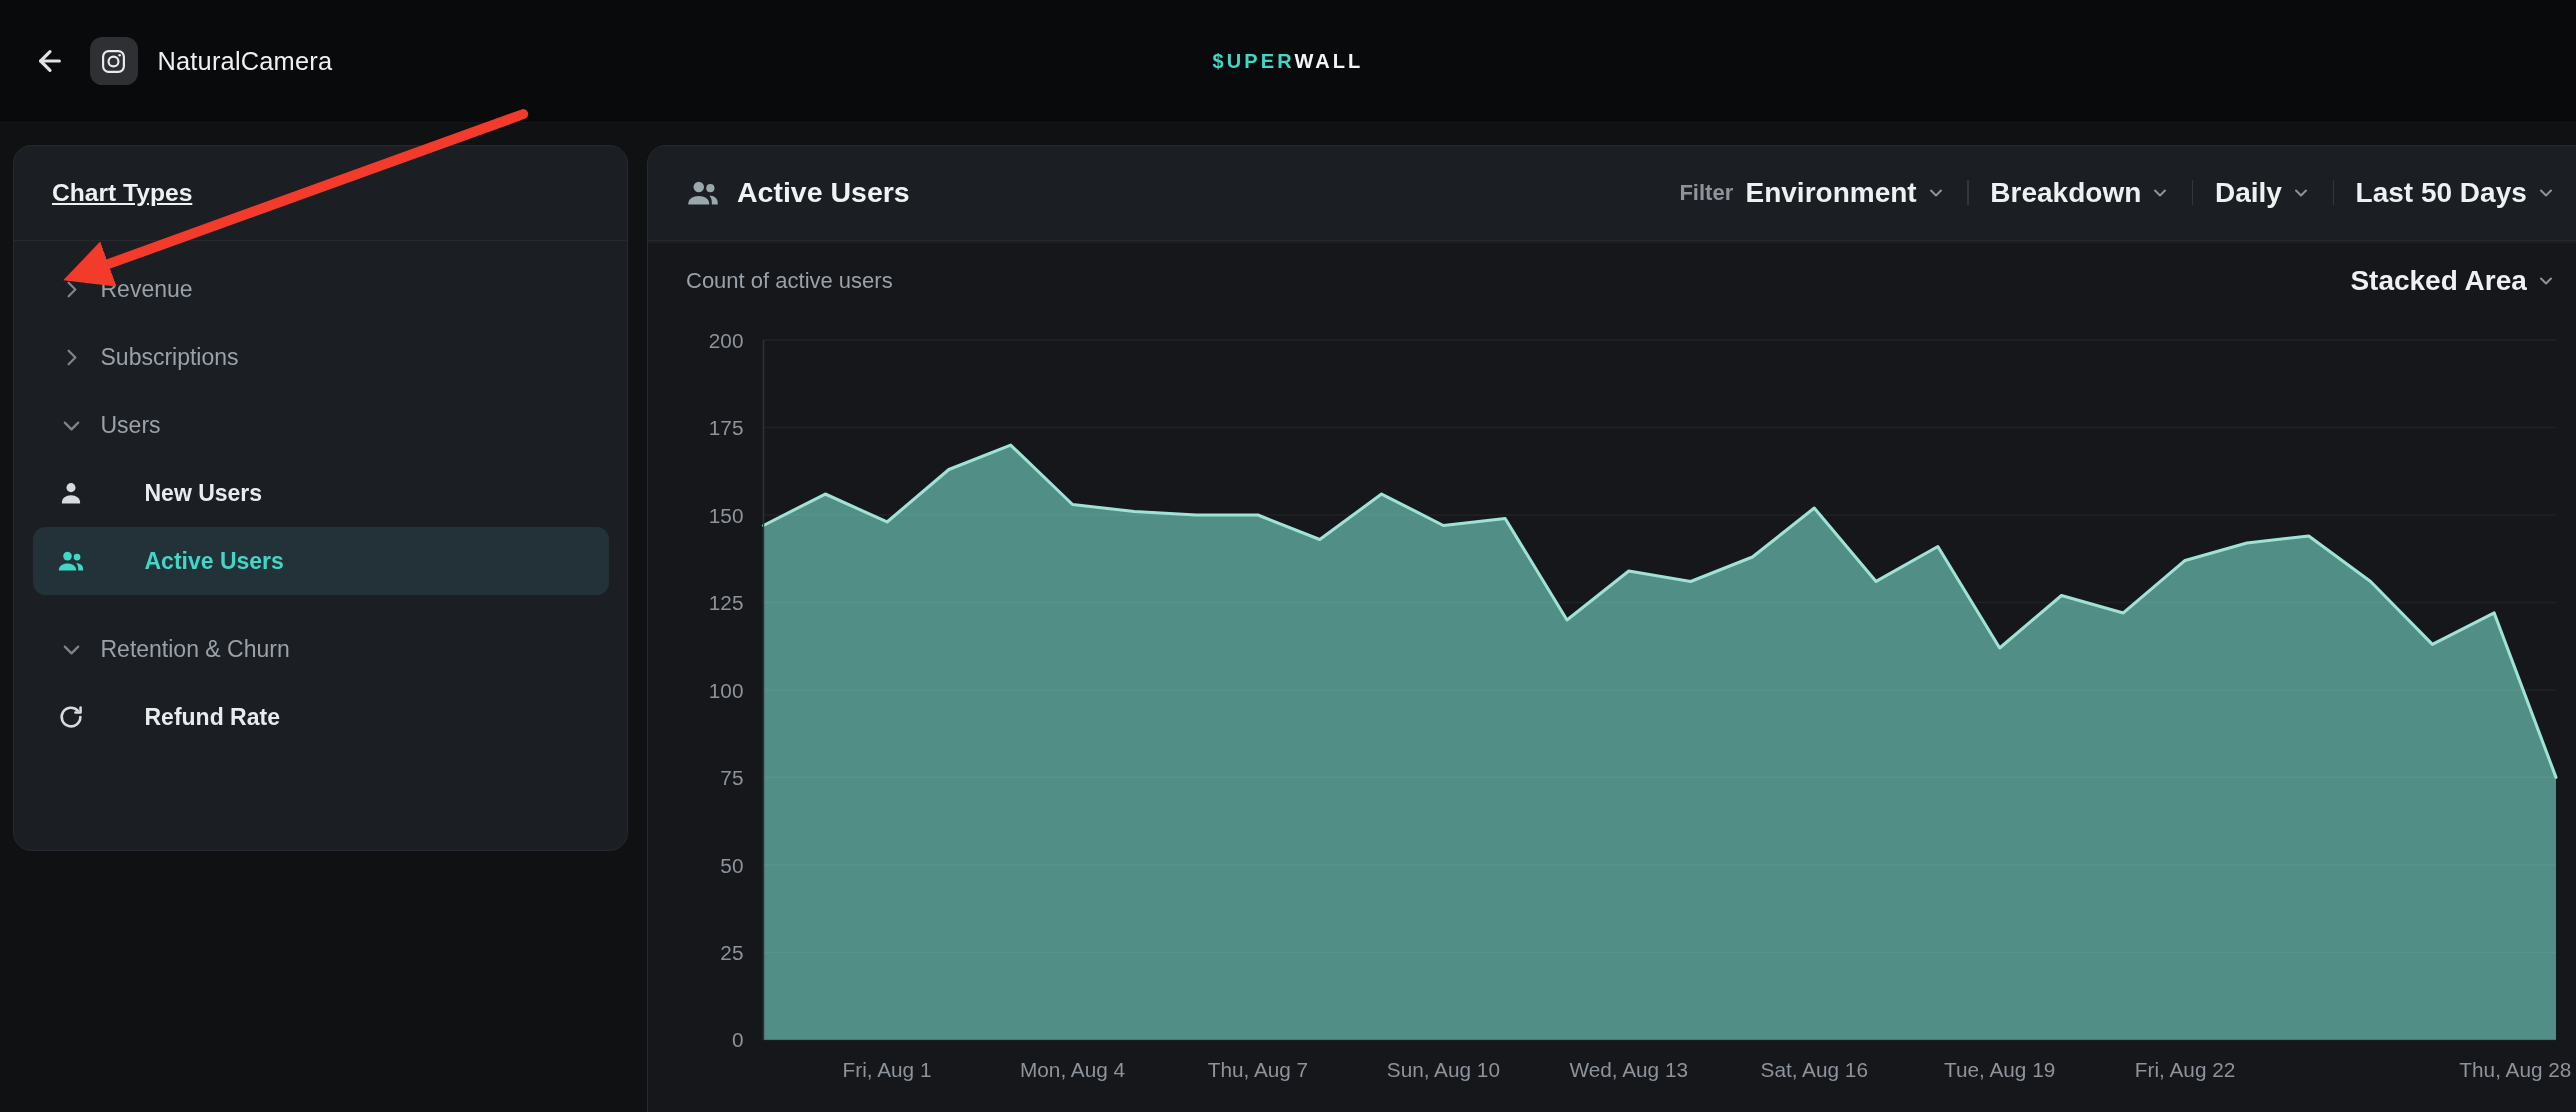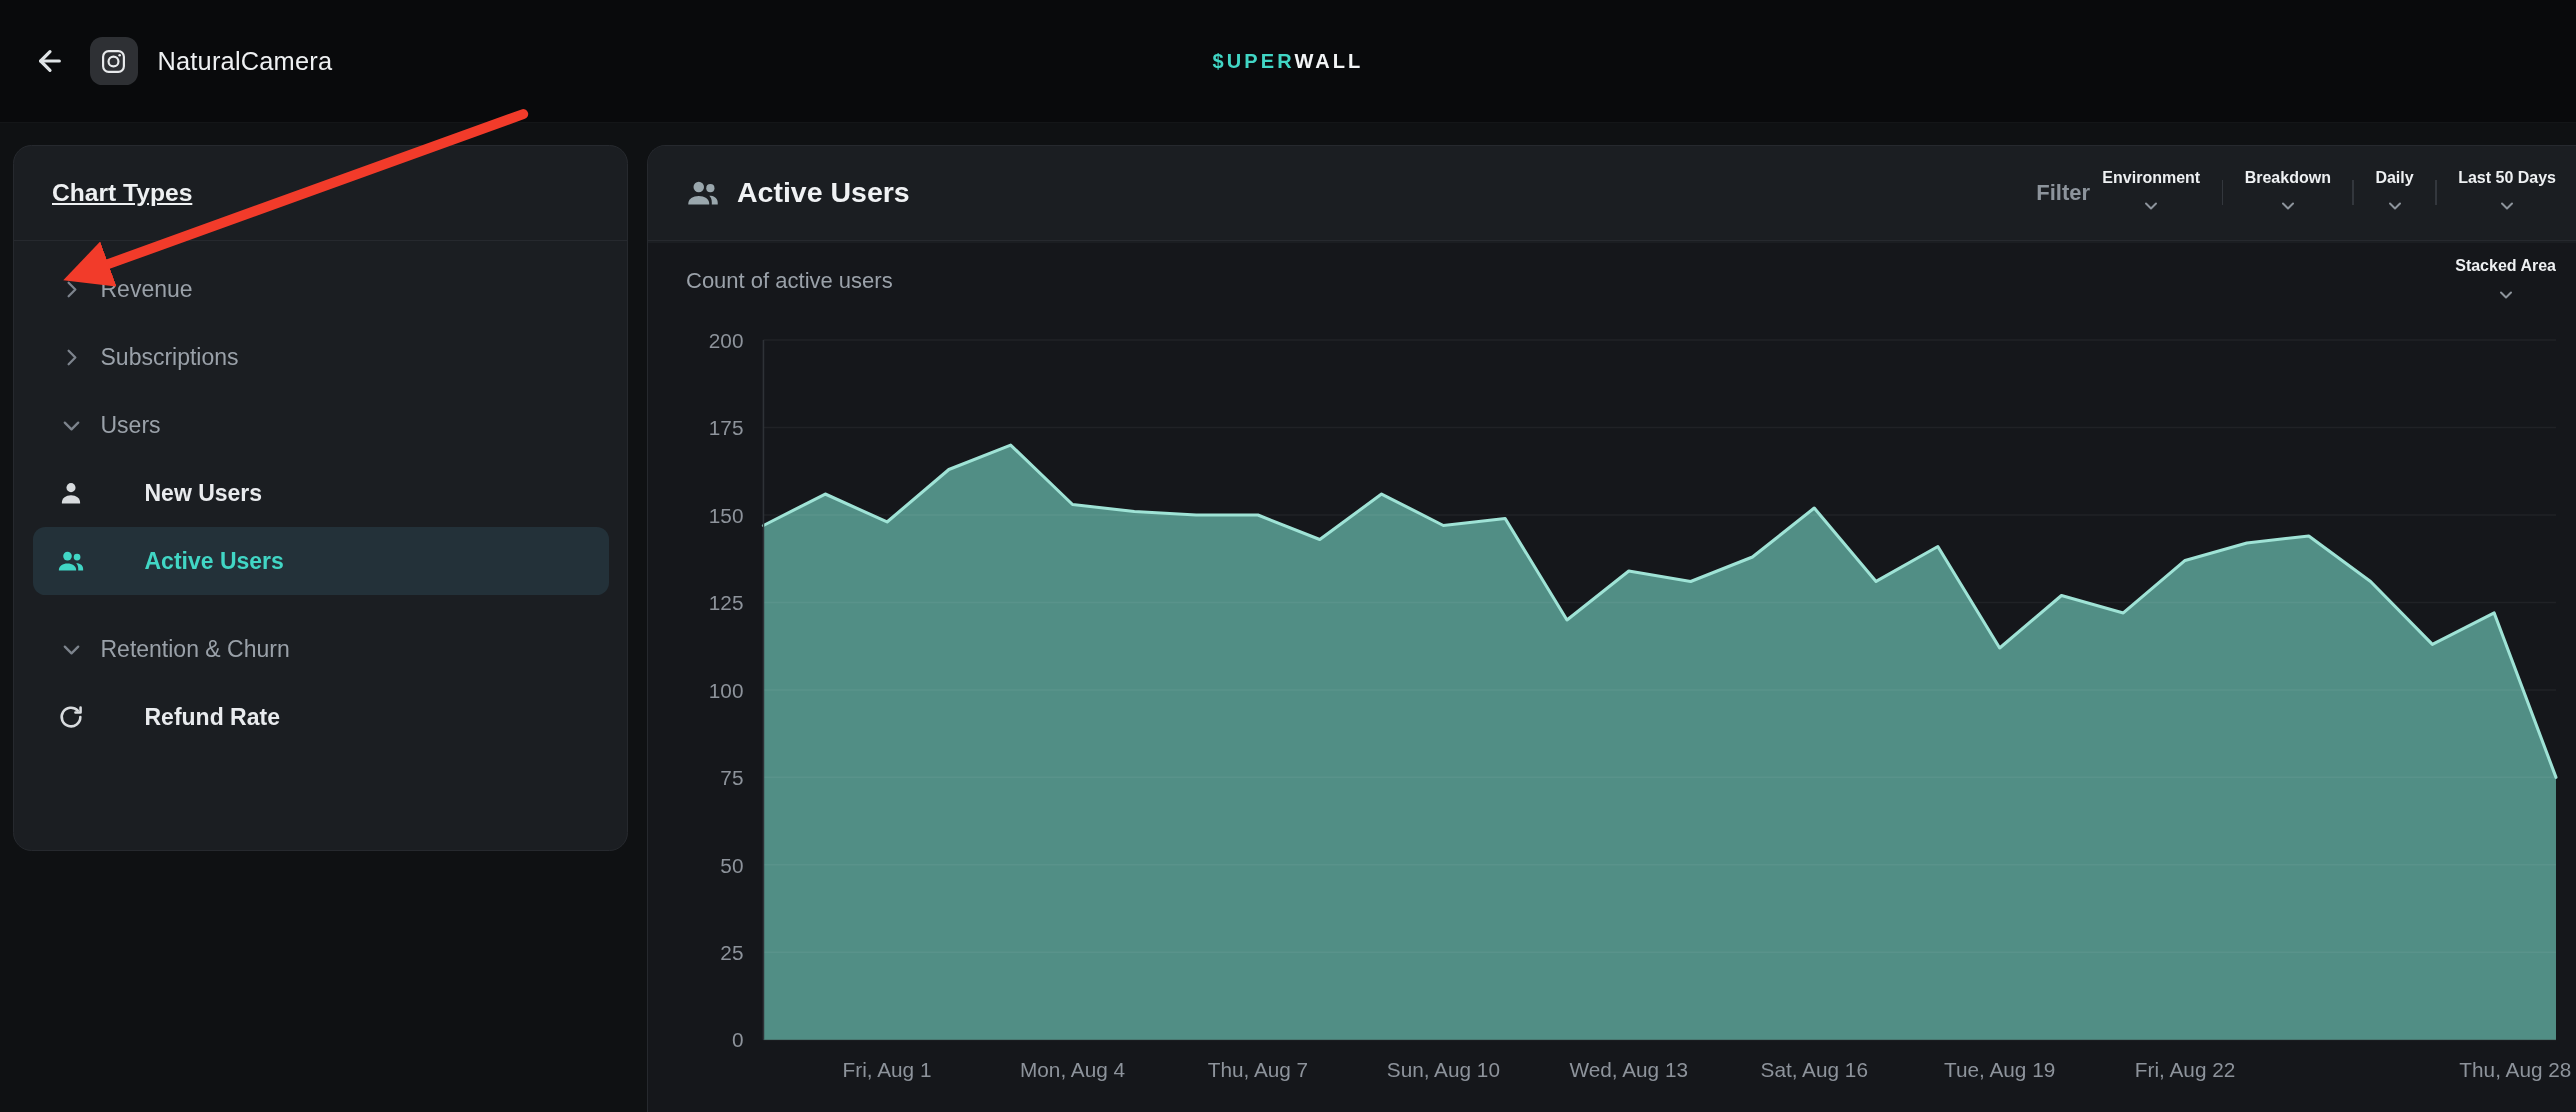--- a/index.html
+++ b/index.html
@@ -79,21 +79,21 @@
   .main-header{
     height:95px;display:flex;align-items:center;
     padding:0 20px 0 38px;border-bottom:1.5px solid var(--border);
     background:var(--bg-panel);
   }
   .main-header .hic{width:34px;height:34px;color:#9aa7ad;margin-right:17px;}
   .main-header .hic svg{width:34px;height:34px;}
   .page-title{font-size:28.5px;font-weight:700;color:#f0f2f4;}
   .filters{margin-left:auto;display:flex;align-items:center;gap:21.5px;}
   .filter-label{color:var(--txt-faint);font-size:22px;font-weight:700;margin-right:-9.2px;}
-  .dd{display:flex;align-items:center;gap:9.2px;font-size:16px;font-weight:600;color:#eef0f2;cursor:pointer;white-space:nowrap;flex-direction:column;}
+  .dd{display:flex;align-items:center;gap:9.2px;font-size:28px;font-weight:600;color:#eef0f2;cursor:pointer;white-space:nowrap;}
   .dd .chev svg{width:20px;height:20px;stroke:#8d949c;}
   .sep-v{width:1.5px;height:24.6px;background:#33373d;}
   .main-body{
     position:absolute;top:97px;left:0;right:0;bottom:0;
     background:var(--bg-panel-deep);
   }
   .sub-row{height:77px;display:flex;align-items:center;padding:0 20px 0 38px;}
   .subtitle{color:var(--txt-dim);font-size:22px;}
   .sub-row .dd{margin-left:auto;font-weight:600;}
   #chart-svg{width:100%;height:816px;}

